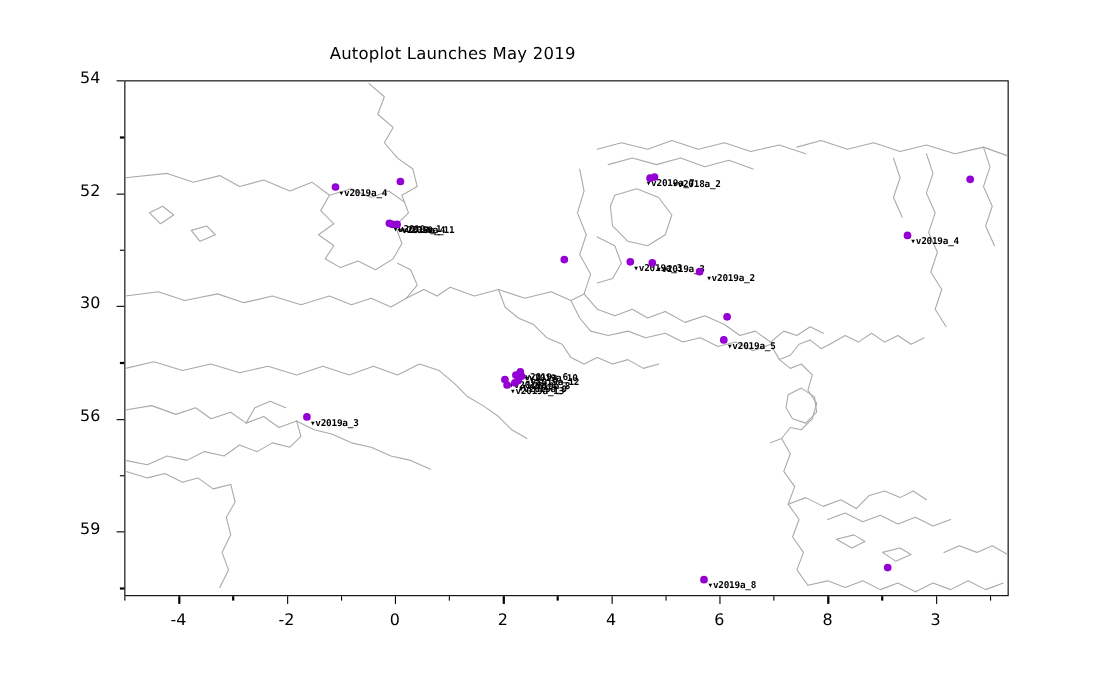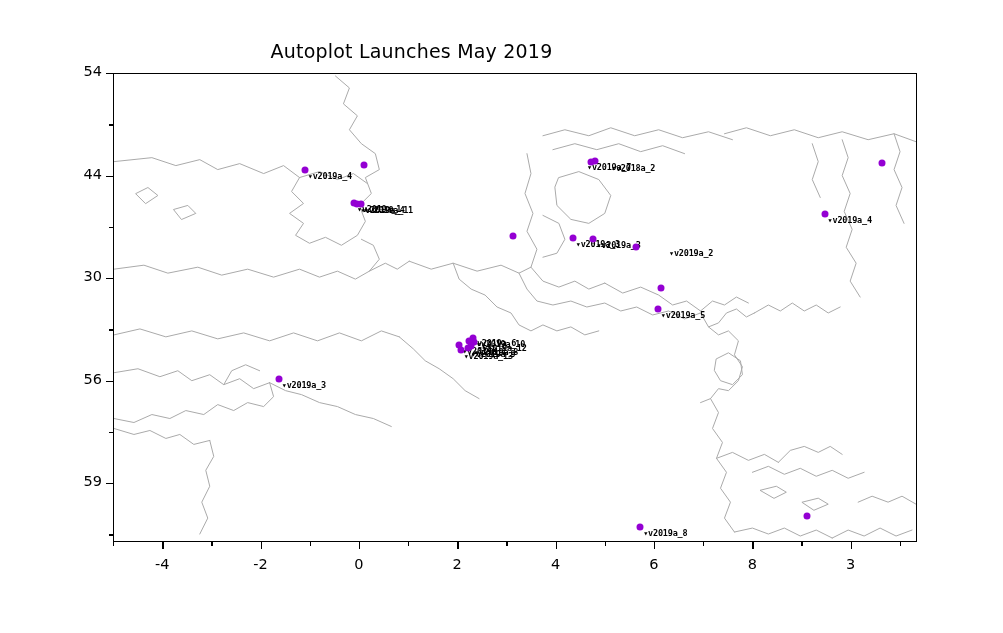--- a/index.html
+++ b/index.html
@@ -21,21 +21,21 @@
     background: #ffffff;
   }
 
   
   #plot-title {
     position: absolute;
     left: 0;
     top: 40px;
     width: 823px;
     text-align: center;
-    font-size: 19px;
+    font-size: 15px;
     color: #000000;
     letter-spacing: 0.2px;
     white-space: nowrap;
   }
 
   
   #axes {
     position: absolute;
     left: 113px;
     top: 73px;
@@ -73,21 +73,21 @@
   }
   .tick-x.minor { height: 4px; }
 
   .ticklabel {
     position: absolute;
     font-size: 14.5px;
     color: #000000;
     white-space: nowrap;
   }
   .ticklabel-y {
-    text-align: right;
+    text-align: center;
     width: 40px;
     left: 62px;
   }
   .ticklabel-x {
     text-align: center;
     width: 40px;
     top: 556px;
   }
 
   
@@ -197,21 +197,21 @@
         <div class="pointlabel" style="left: 497px; top: 93.6492px;">▾v2018a_2</div>
         <div class="datapoint" title="" style="left: 768.103px; top: 88.6743px; width: 7px; height: 7px; background: rgb(148, 0, 211);"></div>
         <div class="datapoint" title="v2019a_4" style="left: 710.569px; top: 140.444px; width: 7px; height: 7px; background: rgb(148, 0, 211);"></div>
         <div class="pointlabel" style="left: 713.569px; top: 146.444px;">▾v2019a_4</div>
         <div class="datapoint" title="" style="left: 399.295px; top: 161.972px; width: 7px; height: 7px; background: rgb(148, 0, 211);"></div>
         <div class="datapoint" title="v2019a_3" style="left: 458.796px; top: 164.022px; width: 7px; height: 7px; background: rgb(148, 0, 211);"></div>
         <div class="pointlabel" style="left: 461.796px; top: 170.022px;">▾v2019a_3</div>
         <div class="datapoint" title="v2019a_3" style="left: 479.45px; top: 165.047px; width: 7px; height: 7px; background: rgb(148, 0, 211);"></div>
         <div class="pointlabel" style="left: 482.45px; top: 171.047px;">▾v2019a_3</div>
         <div class="datapoint" title="v2019a_2" style="left: 522.231px; top: 173.248px; width: 7px; height: 7px; background: rgb(148, 0, 211);"></div>
-        <div class="pointlabel" style="left: 555px; top: 179.248px;">▾v2019a_2</div>
+        <div class="pointlabel" style="left: 528px; top: 179.248px;">▾v2019a_2</div>
         <div class="datapoint" title="" style="left: 547.31px; top: 214.254px; width: 7px; height: 7px; background: rgb(148, 0, 211);"></div>
         <div class="datapoint" title="v2019a_5" style="left: 543.868px; top: 234.756px; width: 7px; height: 7px; background: rgb(148, 0, 211);"></div>
         <div class="pointlabel" style="left: 546.868px; top: 240.756px; text-align: center;">▾v2019a_5</div>
         <div class="datapoint" title="v2019a_1" style="left: 345.204px; top: 270.636px; width: 7px; height: 7px; background: rgb(148, 0, 211);"></div>
         <div class="pointlabel" style="left: 348.204px; top: 276.636px;">▾v2019a_1</div>
         <div class="datapoint" title="v2019a_6" style="left: 355.039px; top: 266.536px; width: 7px; height: 7px; background: rgb(148, 0, 211);"></div>
         <div class="pointlabel" style="left: 358.039px; top: 269px;">▾v2019a_6</div>
         <div class="datapoint" title="v2019a_10" style="left: 358.972px; top: 264.485px; width: 7px; height: 7px; background: rgb(148, 0, 211);"></div>
         <div class="pointlabel" style="left: 361.972px; top: 270.485px;">▾v2019a_10</div>
         <div class="datapoint" title="v2019a_12" style="left: 360.448px; top: 267.561px; width: 7px; height: 7px; background: rgb(148, 0, 211);"></div>
@@ -231,21 +231,21 @@
   </div>
 
   <div id="ticks">
       <div class="tick tick-y" style="top: 483.055px;"></div>
       <div class="ticklabel ticklabel-y" style="top: 473.055px;">59</div>
       <div class="tick tick-y" style="top: 380.541px;"></div>
       <div class="ticklabel ticklabel-y" style="top: 370.541px;">56</div>
       <div class="tick tick-y" style="top: 278.027px;"></div>
       <div class="ticklabel ticklabel-y" style="top: 268.027px;">30</div>
       <div class="tick tick-y" style="top: 175.514px;"></div>
-      <div class="ticklabel ticklabel-y" style="top: 165.514px;">44</div>
+      <div class="ticklabel ticklabel-y" style="top: 165.514px;">52</div>
       <div class="tick tick-y" style="top: 73px;"></div>
       <div class="ticklabel ticklabel-y" style="top: 63px;">54</div>
       <div class="tick tick-y minor" style="top: 534.311px;"></div>
       <div class="tick tick-y minor" style="top: 431.798px;"></div>
       <div class="tick tick-y minor" style="top: 329.284px;"></div>
       <div class="tick tick-y minor" style="top: 226.77px;"></div>
       <div class="tick tick-y minor" style="top: 124.257px;"></div>
       <div class="tick tick-x" style="left: 162.174px;"></div>
       <div class="ticklabel ticklabel-x" style="left: 142.174px;">-4</div>
       <div class="tick tick-x" style="left: 260.523px;"></div>

